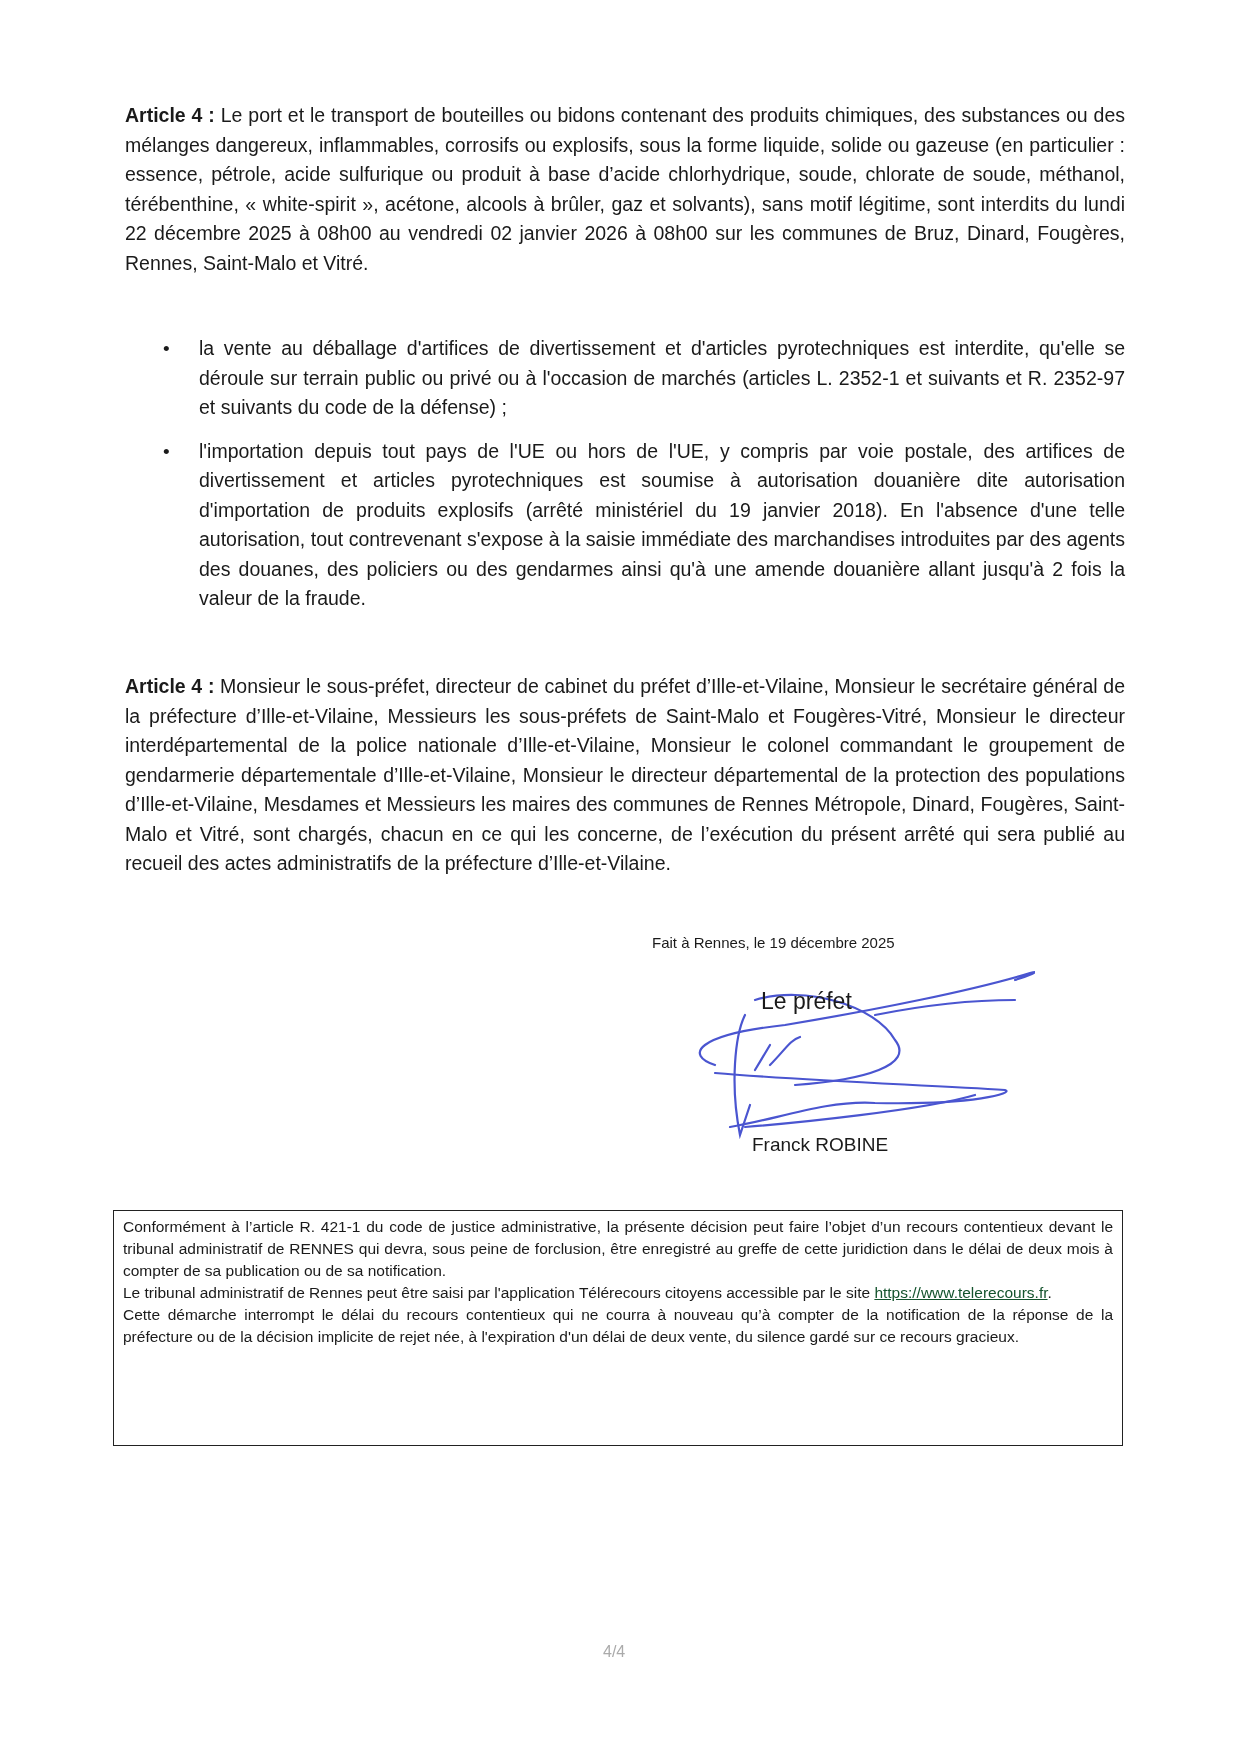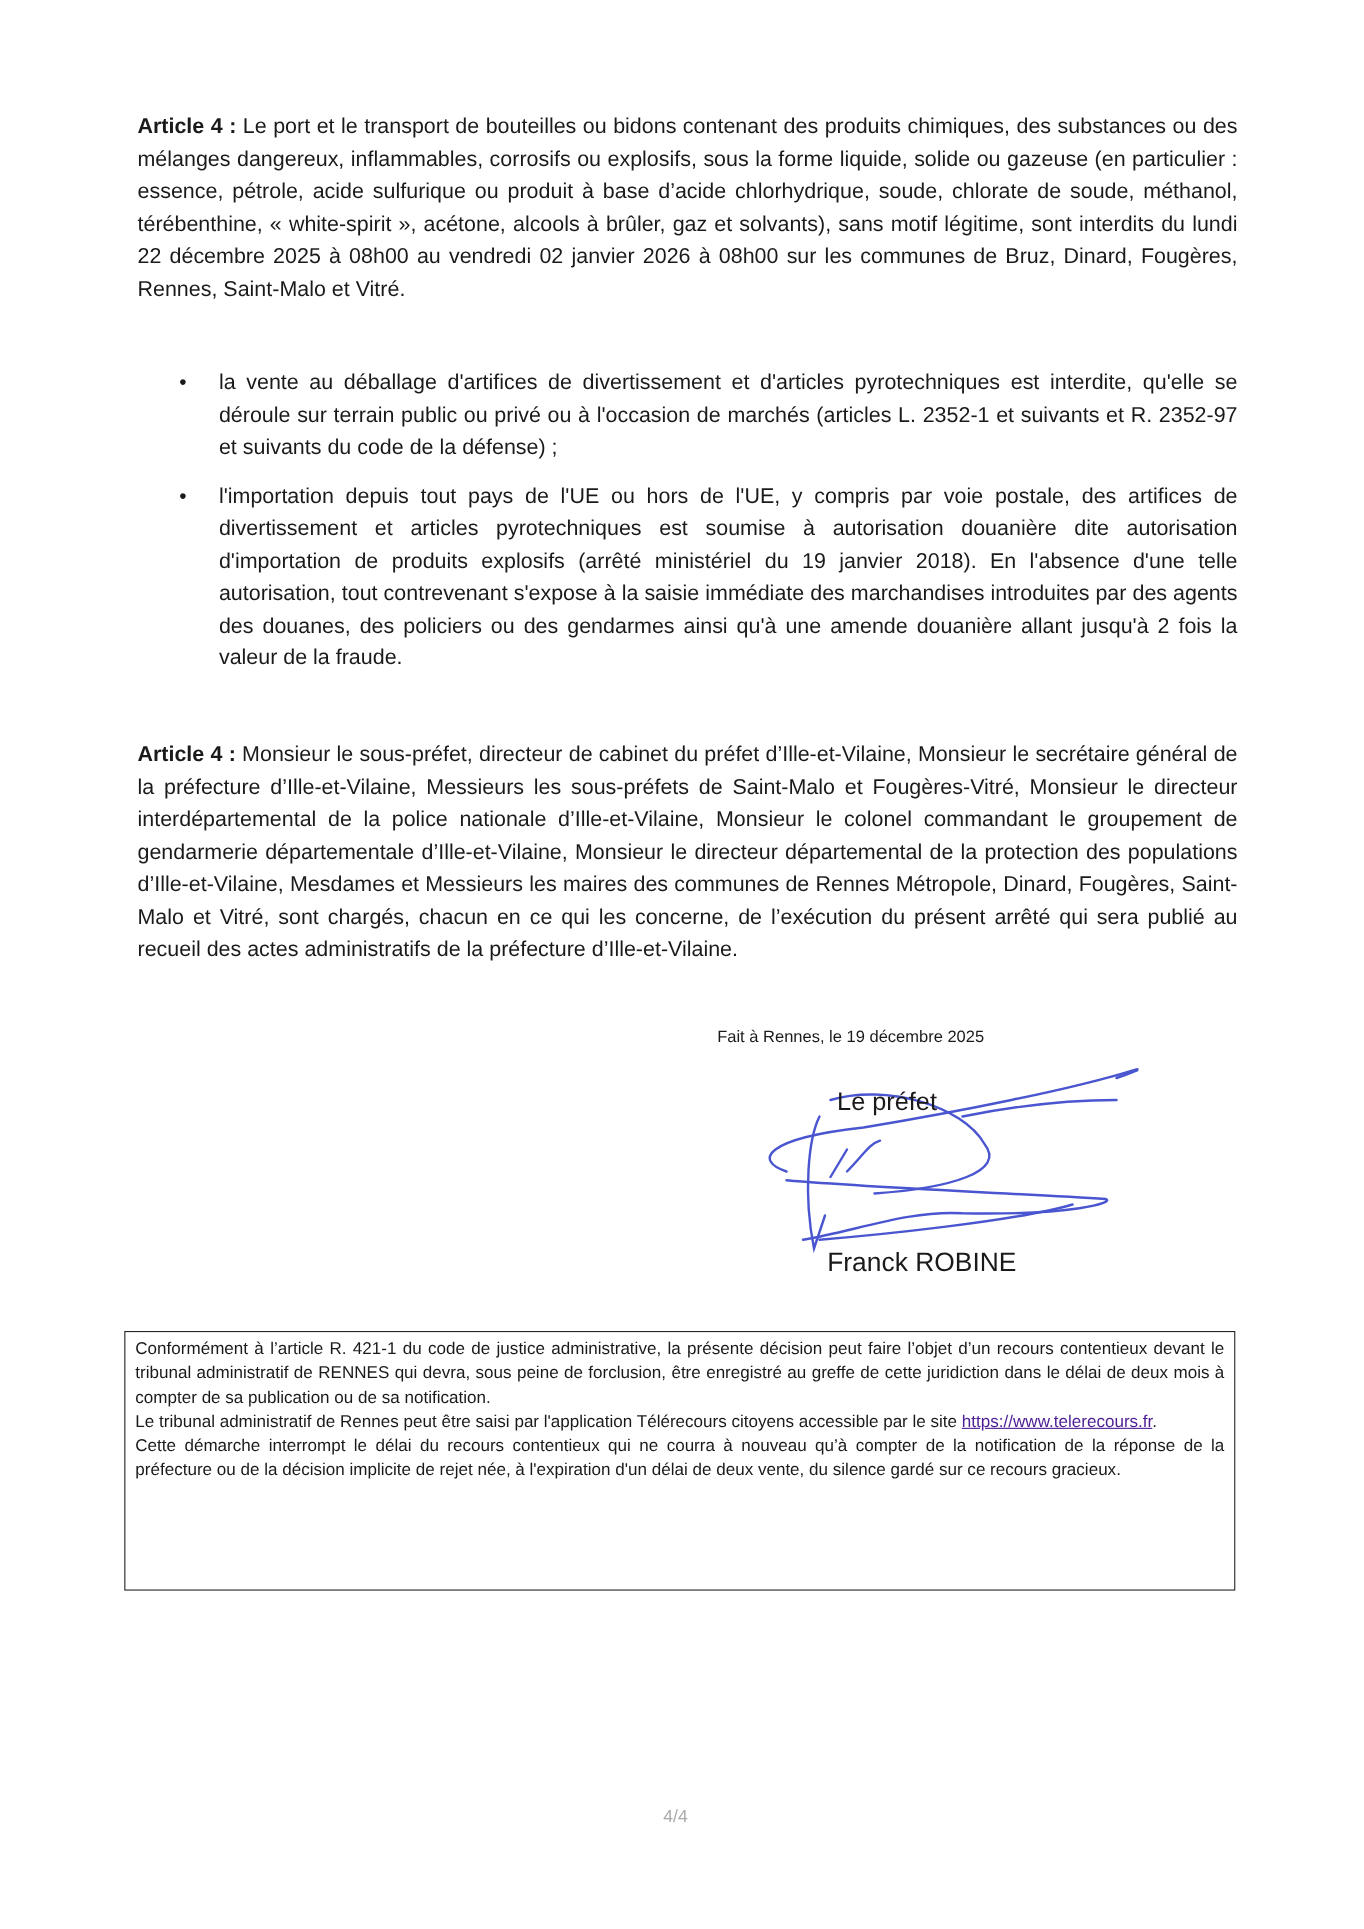--- a/index.html
+++ b/index.html
@@ -20,30 +20,30 @@
     .bullets { list-style: none; margin: 0; padding: 0; }
     .bullets li {
       position: relative; padding-left: 74px; margin-top: 0;
     }
     .bullets li + li { margin-top: 14px; }
     .bullets li .dot {
       position: absolute; left: 38px; top: 0; font-size: 19px;
     }
     #place-date { position: absolute; left: 652px; top: 934px; font-size: 15px; }
     #signer-title { position: absolute; left: 761px; top: 988px; font-size: 23px; }
-    #signer-name { position: absolute; left: 752px; top: 1134px; font-size: 24px; }
+    #signer-name { position: absolute; left: 752px; top: 1134px; font-size: 19px; }
     #signature { position: absolute; left: 675px; top: 955px; width: 360px; height: 190px; }
     .notice {
       position: absolute; left: 113px; top: 1210px; width: 1010px; height: 236px;
       border: 1.5px solid #222; box-sizing: border-box;
       padding: 5px 9px 0 9px;
       font-size: 15.5px; line-height: 22px; text-align: justify; color: #1a1a1a;
     }
     .notice p { margin: 0; }
-    .notice a { color: #4c1d95; text-decoration: underline; }
+    .notice a { color: #14532d; text-decoration: underline; }
     #page-number {
       position: absolute; left: 603px; top: 1643px; font-size: 16px; color: #aaaaaa;
     }
   </style>
 </head>
 <body>
 
 <div class="page">
 
   <div id="art4" class="article">

